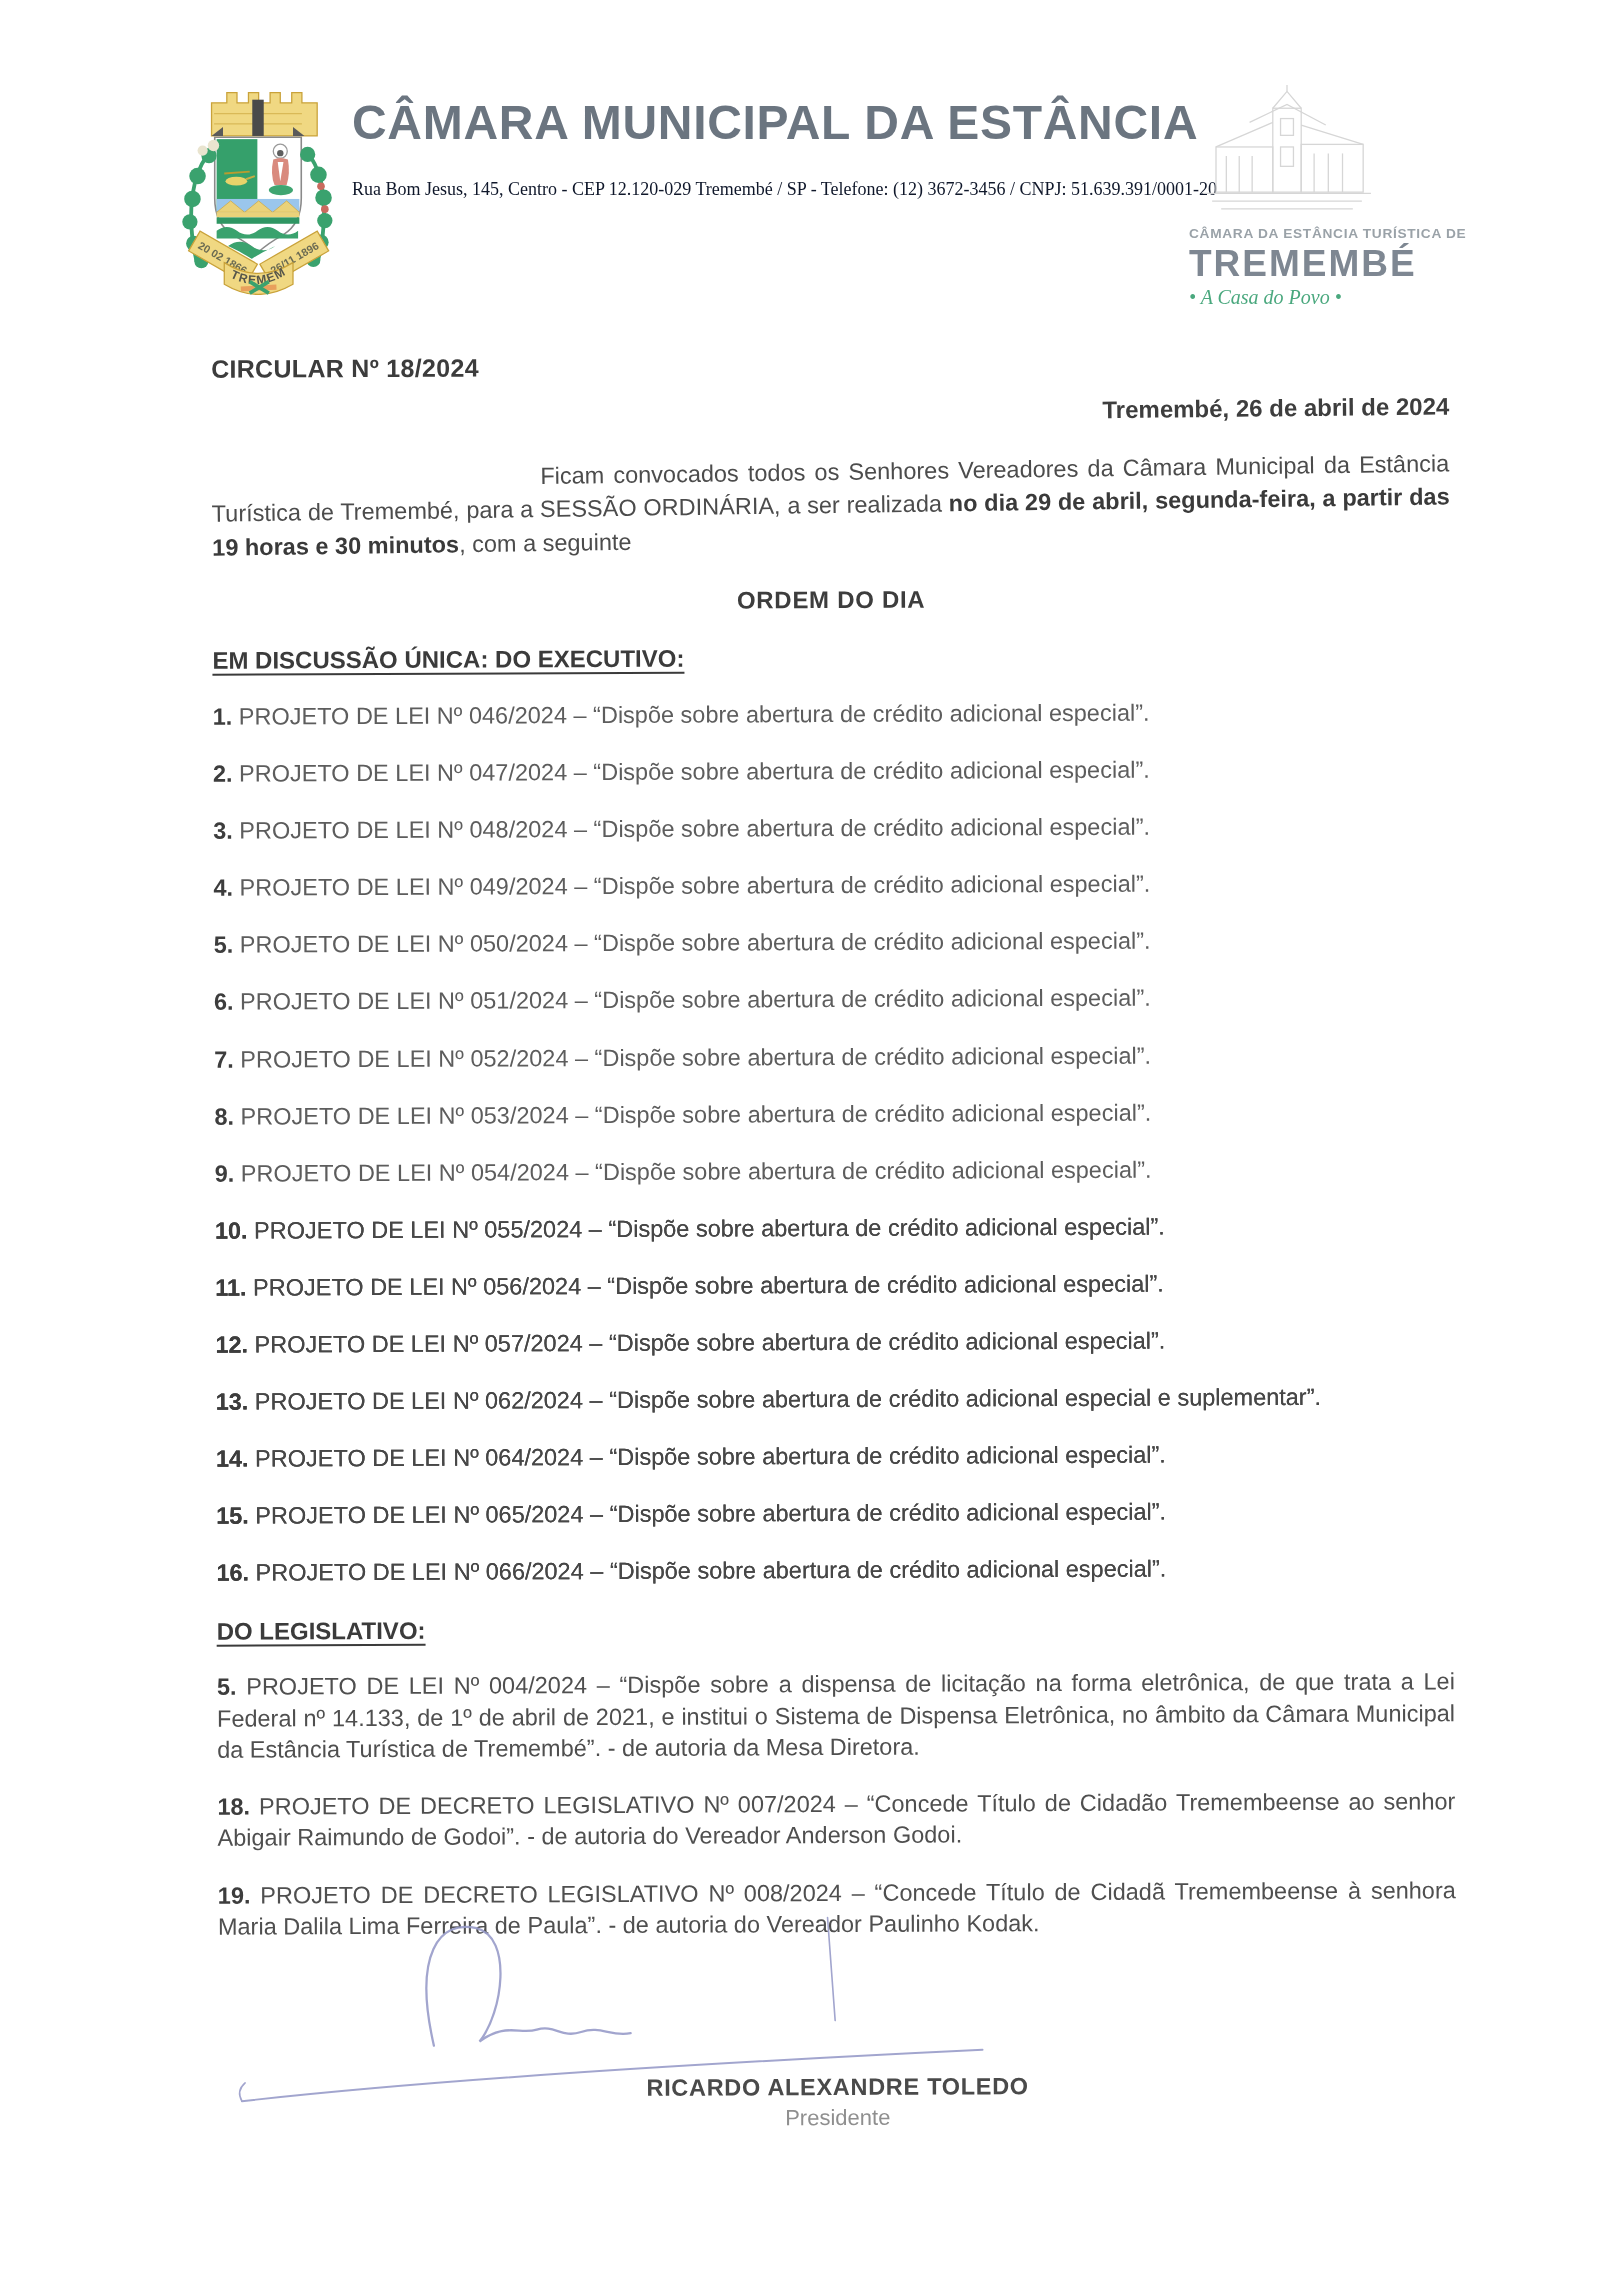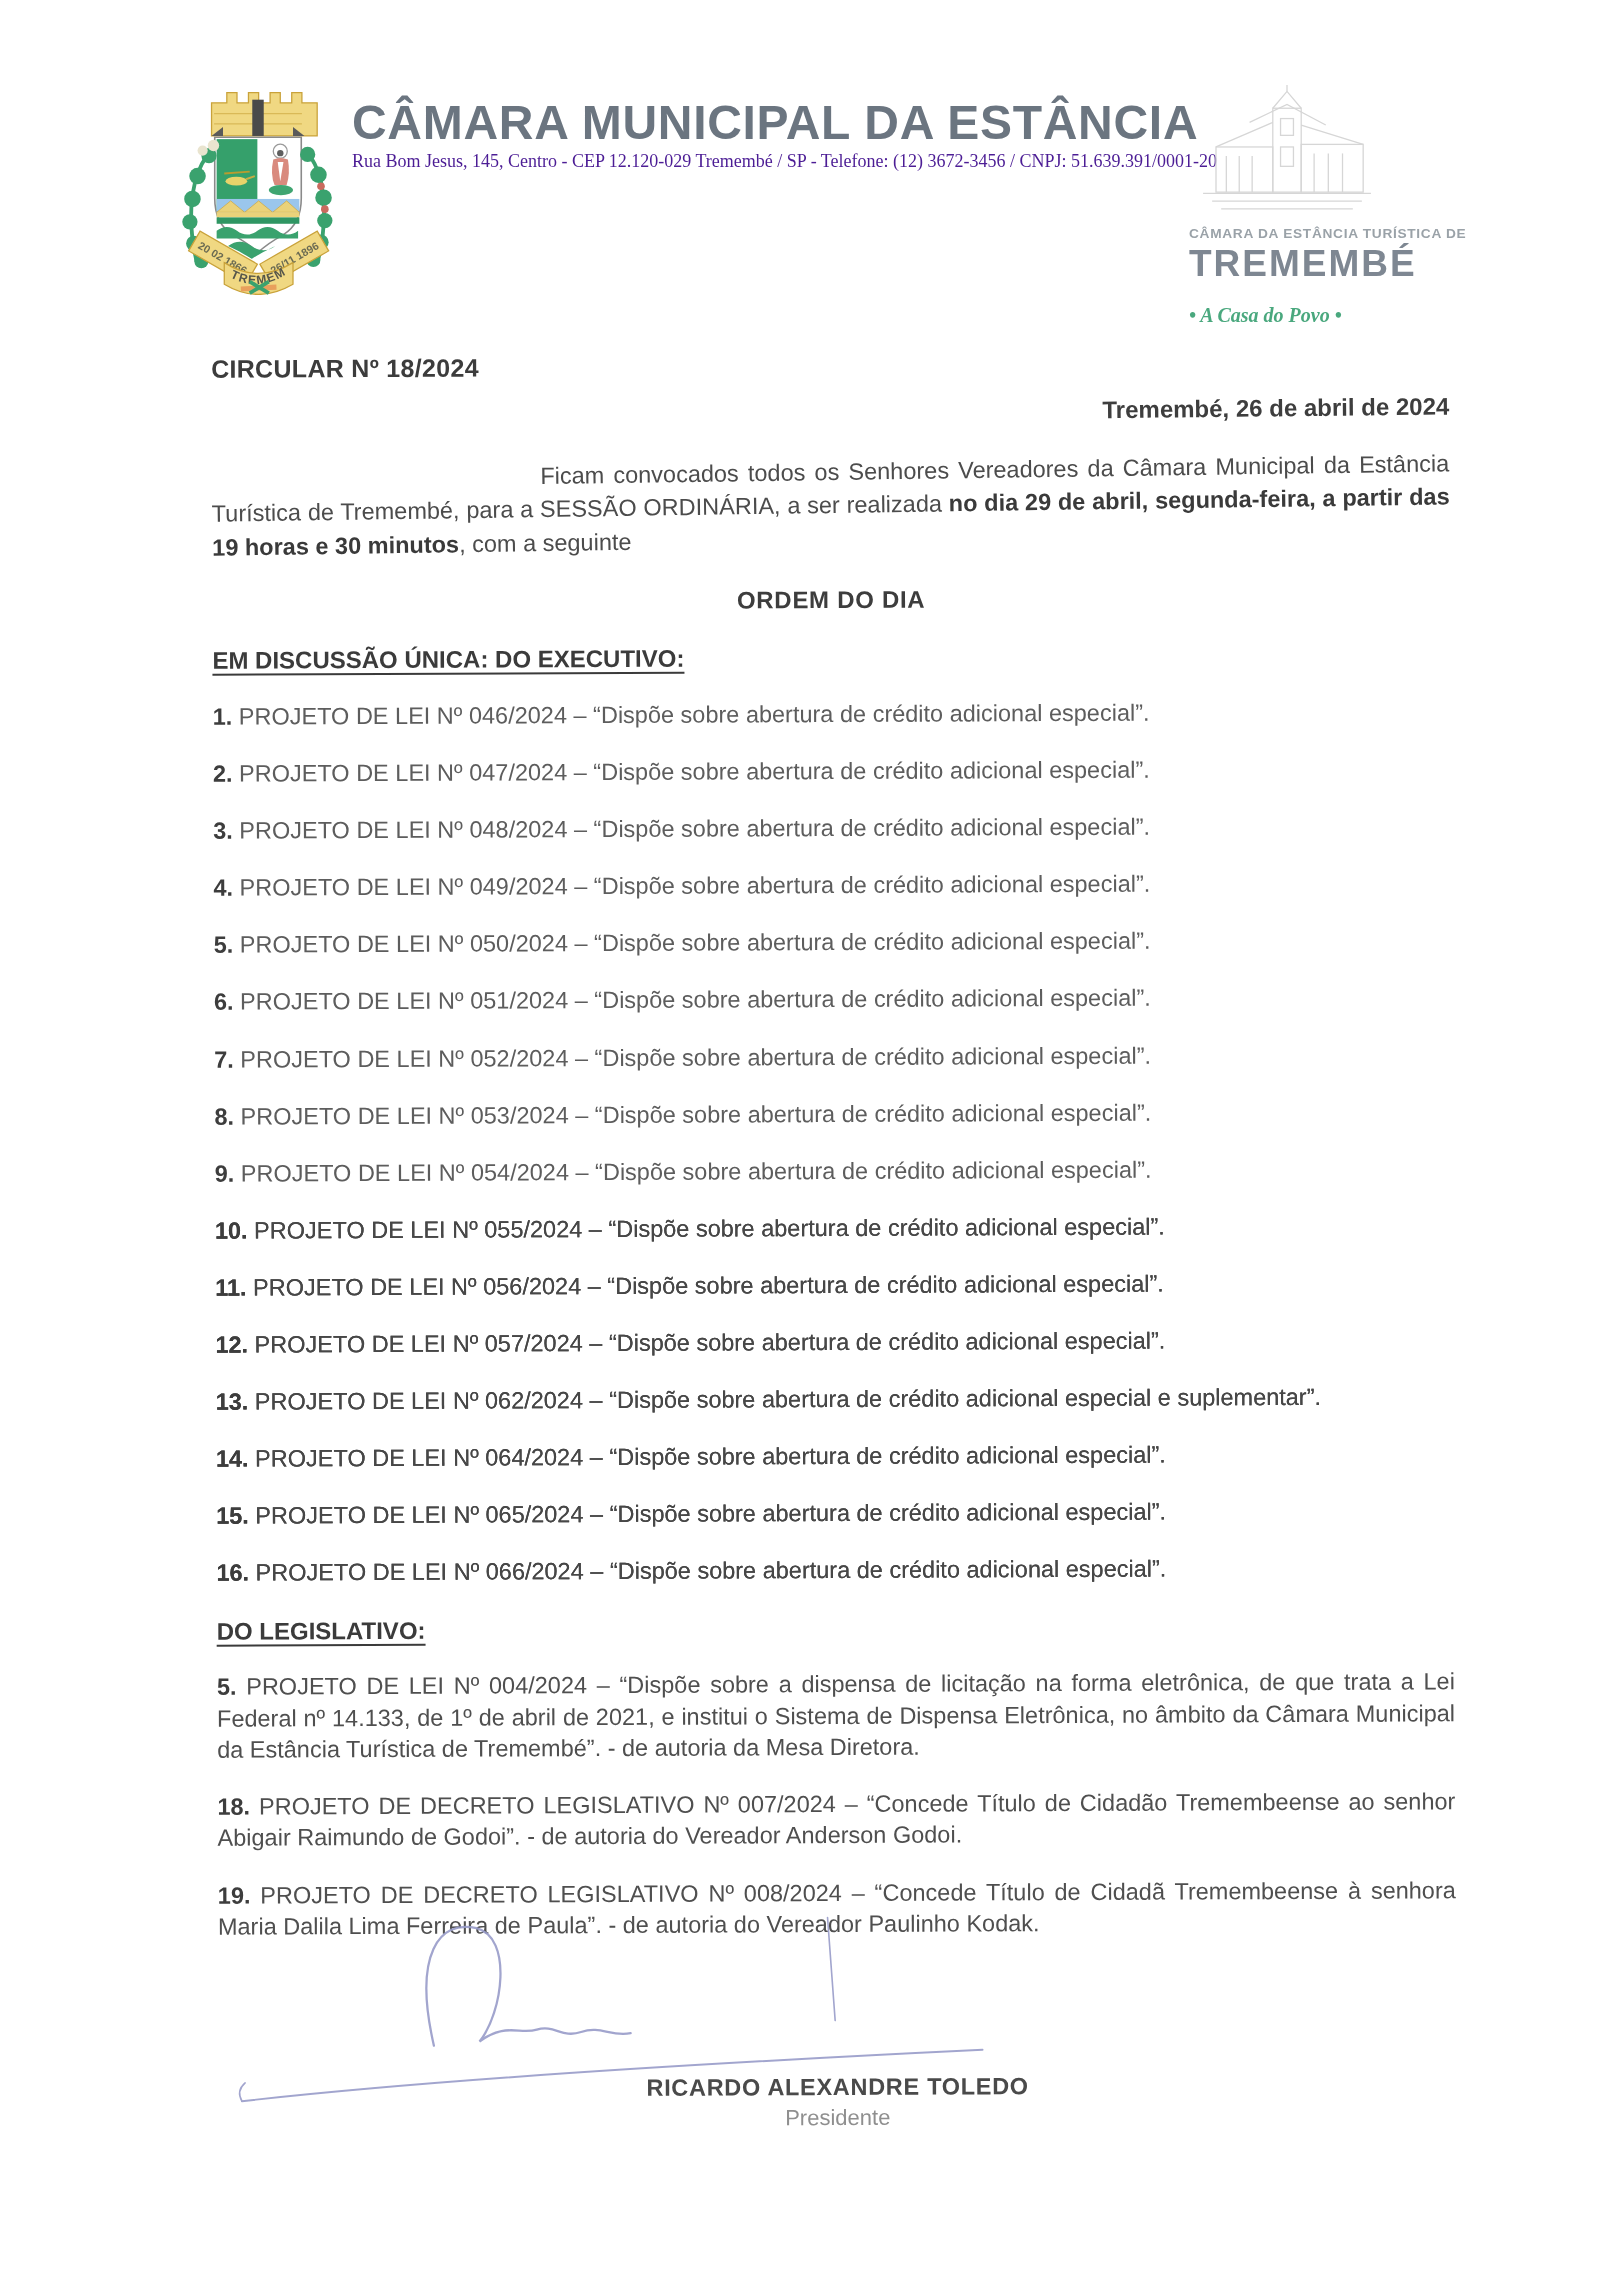--- a/index.html
+++ b/index.html
@@ -6,27 +6,27 @@
   html,body { background:#fff; }
   body { width:1617px; height:2284px; position:relative; font-family:"Liberation Sans", sans-serif; }
   .page { position:absolute; inset:0; background:#ffffff; overflow:hidden; }
 
   
   .crest { position:absolute; left:153px; top:73px; width:210px; height:222px; }
   .head-center { position:absolute; left:352px; top:96px; width:913px; text-align:left; }
   .org-title { font-size:48px; font-weight:bold; color:#6b7580; line-height:1.14; letter-spacing:0.7px; }
   .motto { margin-top:10.4px; font-family:"Liberation Serif", serif; font-style:italic; font-weight:bold;
            font-size:30px; color:#3d9c80; letter-spacing:1.3px; }
-  .address { margin-top:0; font-family:"Liberation Serif", serif; font-size:18px; color:#4c1d95; white-space:nowrap; }
+  .address { margin-top:28px; font-family:"Liberation Serif", serif; font-size:18px; color:#0f172a; white-space:nowrap; }
   .head-right { position:absolute; left:1189px; top:85px; width:280px; text-align:left; }
   .building-sketch { width:196px; height:142px; }
   .logo-small { font-size:13.7px; font-weight:bold; color:#9aa2a8; letter-spacing:0.7px; margin-top:-2.6px; }
   .logo-big { font-size:37px; font-weight:bold; color:#7e8792; letter-spacing:2px; margin-top:1.3px; }
-  .logo-motto { font-family:"Liberation Serif", serif; font-style:italic; font-weight:bold;
-                font-size:20px; color:#4aa87e; margin-top:19px; }
+  .logo-motto { font-family:"Liberation Serif", serif; font-style:italic; font-weight:normal;
+                font-size:20px; color:#4aa87e; margin-top:1px; }
 
   
   .content { position:absolute; left:215px; top:352px; width:1238px; font-size:23.5px; color:#4f4f4f;
              transform:rotate(-0.25deg); }
   .circular { font-weight:bold; font-size:25px; color:#3c3c3c; letter-spacing:0.3px; }
   .dateline { margin-top:18px; text-align:right; font-weight:bold; font-size:24px; color:#3e3e3e;
               transform:rotate(-0.35deg); }
   .intro { margin-top:29px; text-indent:329px; text-align:justify; line-height:1.42; color:#4c4c4c;
            transform:rotate(-0.55deg); }
   .intro b { color:#3a3a3a; }

